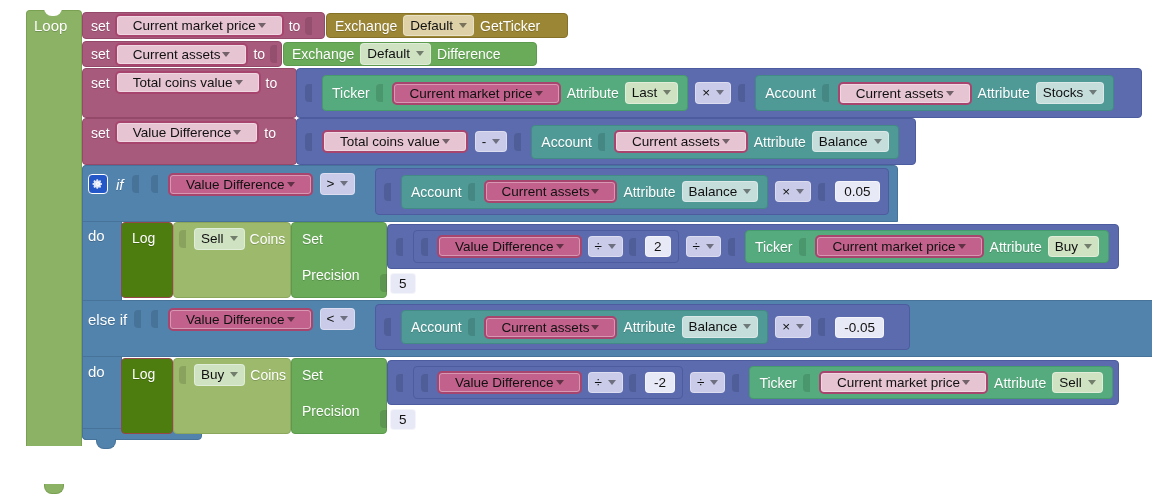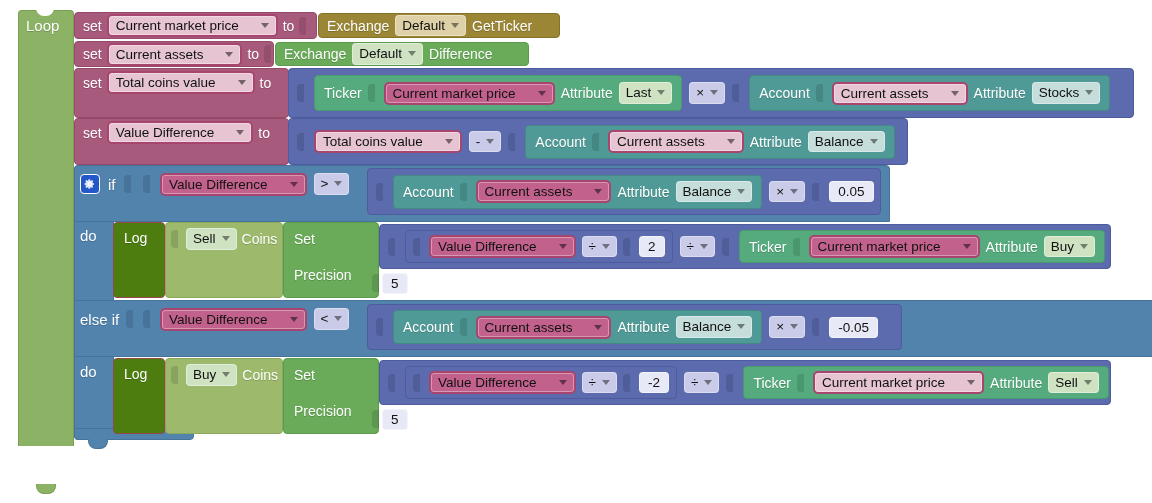--- a/index.html
+++ b/index.html
@@ -3,43 +3,43 @@
 <meta charset="utf-8">
 <style>
   html,body{margin:0;padding:0;background:#ffffff;}
   body{
     width:1152px;height:503px;
     font-family:"Liberation Sans","DejaVu Sans",sans-serif;
     -webkit-font-smoothing:antialiased;
     overflow:hidden;
     position:relative;
   }
-  .canvas{position:absolute;left:0;top:0;width:1125px;height:503px;}
+  .canvas{position:absolute;left:8px;top:0;width:1125px;height:503px;}
 
   
   .blk{position:absolute;box-sizing:border-box;border-radius:4px;
        border:1px solid rgba(255,255,255,.55);
        display:flex;align-items:center;}
   .lbl{color:#ffffff;font-size:14px;white-space:nowrap;line-height:1;
        text-shadow:0 1px 0 rgba(0,0,0,.18);}
 
   
   .field{display:inline-flex;align-items:center;gap:4px;
          border-radius:4px;padding:2px 6px;font-size:13.5px;
          color:#101010;white-space:nowrap;line-height:1.15;
          border:1px solid rgba(255,255,255,.35);}
   .field .cap{display:block;}
   .tri{width:0;height:0;border-left:4px solid transparent;
        border-right:4px solid transparent;border-top:5px solid rgba(0,0,0,.45);
        margin-left:2px;flex:none;}
 
   
   .varpill{background:#c2628c;border:2px solid #a8456f;border-radius:5px;
-           padding:2px 7px;color:#111;font-size:13.5px;display:inline-flex;
-           align-items:center;gap:20px;white-space:nowrap;
+           padding:2px 16px;color:#111;font-size:13.5px;display:inline-flex;
+           align-items:center;gap:0;white-space:nowrap;
            box-shadow:inset 0 0 0 1px rgba(255,255,255,.35);}
   .varpill .tri{border-top-color:rgba(0,0,0,.5);}
 
   
   .fld-green{background:#cfe3c3;}
   .fld-teal{background:#c6dedb;}
   .fld-olive{background:#ded1a8;}
   .fld-mauve{background:#e6c4d2;}
   .fld-lav{background:#c9cbe8;}
   .fld-num{background:#e8e9f6;color:#111;padding:2px 8px;border-radius:4px;
@@ -233,21 +233,21 @@
   <div class="if-spine" style="left:74px;top:165px;width:40px;height:275px;border-radius:4px 0 0 4px;"></div>
 
   <div class="if-spine" style="left:74px;top:165px;width:816px;height:57px;border-radius:4px 4px 0 0;"></div>
 
   <div class="if-spine" style="left:74px;top:300px;width:1156px;max-width:1156px;height:57px;"></div>
   <div class="if-spine" style="left:74px;top:300px;width:1157px;height:57px;overflow:hidden;"></div>
   <div class="if-spine" style="left:74px;top:428px;width:120px;height:12px;border-radius:0 0 4px 4px;"></div>
   <div style="position:absolute;left:88px;top:439px;width:18px;height:9px;background:#5283ad;
               border-radius:0 0 8px 8px;border:1px solid #47739a;border-top:none;"></div>
 
-  <div style="position:absolute;left:80px;top:170px;height:28px;display:flex;align-items:center;gap:8px;">
+  <div style="position:absolute;left:80px;top:170px;height:28px;display:flex;align-items:center;gap:8px;font-style:italic;">
     <span class="gear">
       <svg width="12" height="12" viewBox="0 0 24 24">
         <path fill="#ffffff" d="M12 8a4 4 0 1 0 0 8 4 4 0 0 0 0-8zm0 6a2 2 0 1 1 0-4 2 2 0 0 1 0 4z"></path>
         <path fill="#ffffff" d="M20 13.5v-3l-2.4-.5a6 6 0 0 0-.7-1.7l1.4-2-2.1-2.1-2 1.4a6 6 0 0 0-1.7-.7L12 2.5h-3l-.5 2.4a6 6 0 0 0-1.7.7l-2-1.4L2.7 6.3l1.4 2a6 6 0 0 0-.7 1.7l-2.4.5v3l2.4.5c.16.6.4 1.17.7 1.7l-1.4 2 2.1 2.1 2-1.4c.53.3 1.1.54 1.7.7l.5 2.4h3l.5-2.4c.6-.16 1.17-.4 1.7-.7l2 1.4 2.1-2.1-1.4-2c.3-.53.54-1.1.7-1.7l2.4-.5z" opacity=".85"></path>
       </svg>
     </span>
     <span class="lbl" style="font-size:15px;">if</span>
     <span class="sock"></span>
   </div>
 

